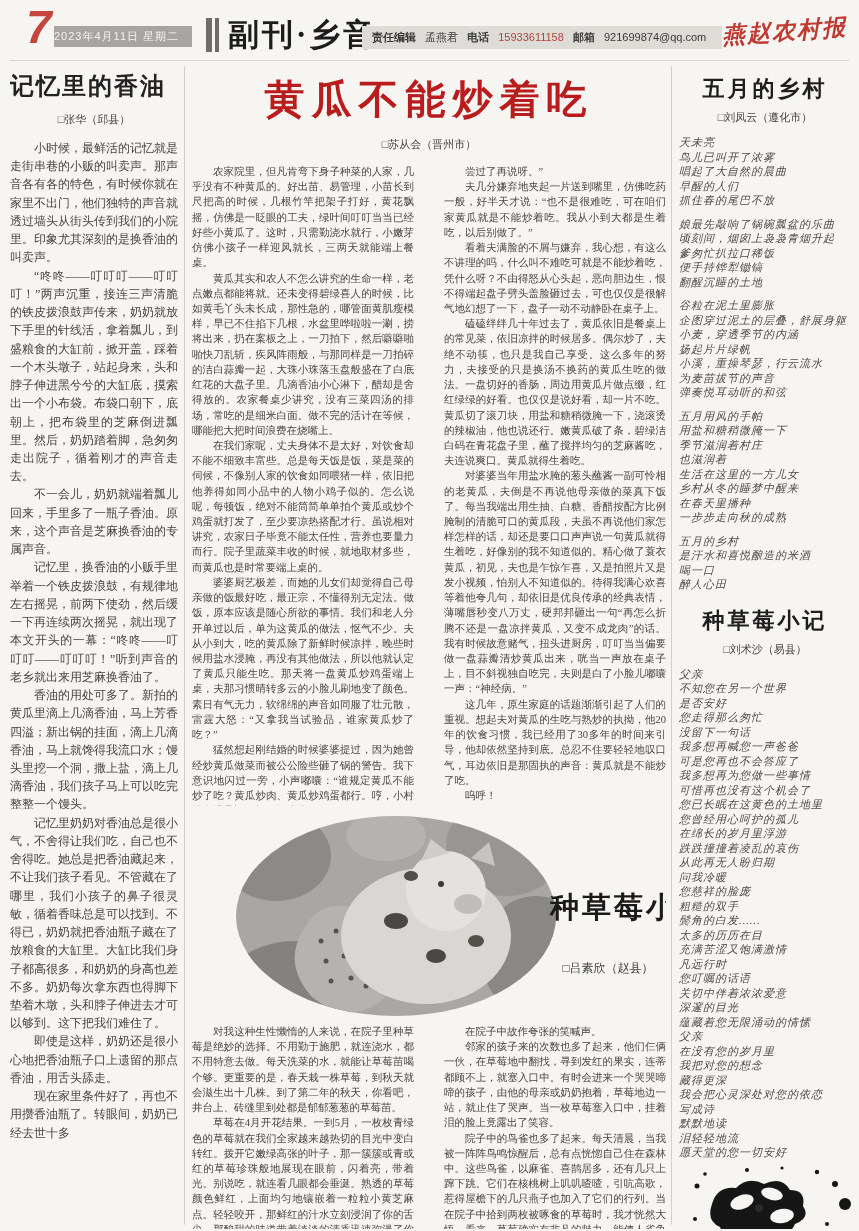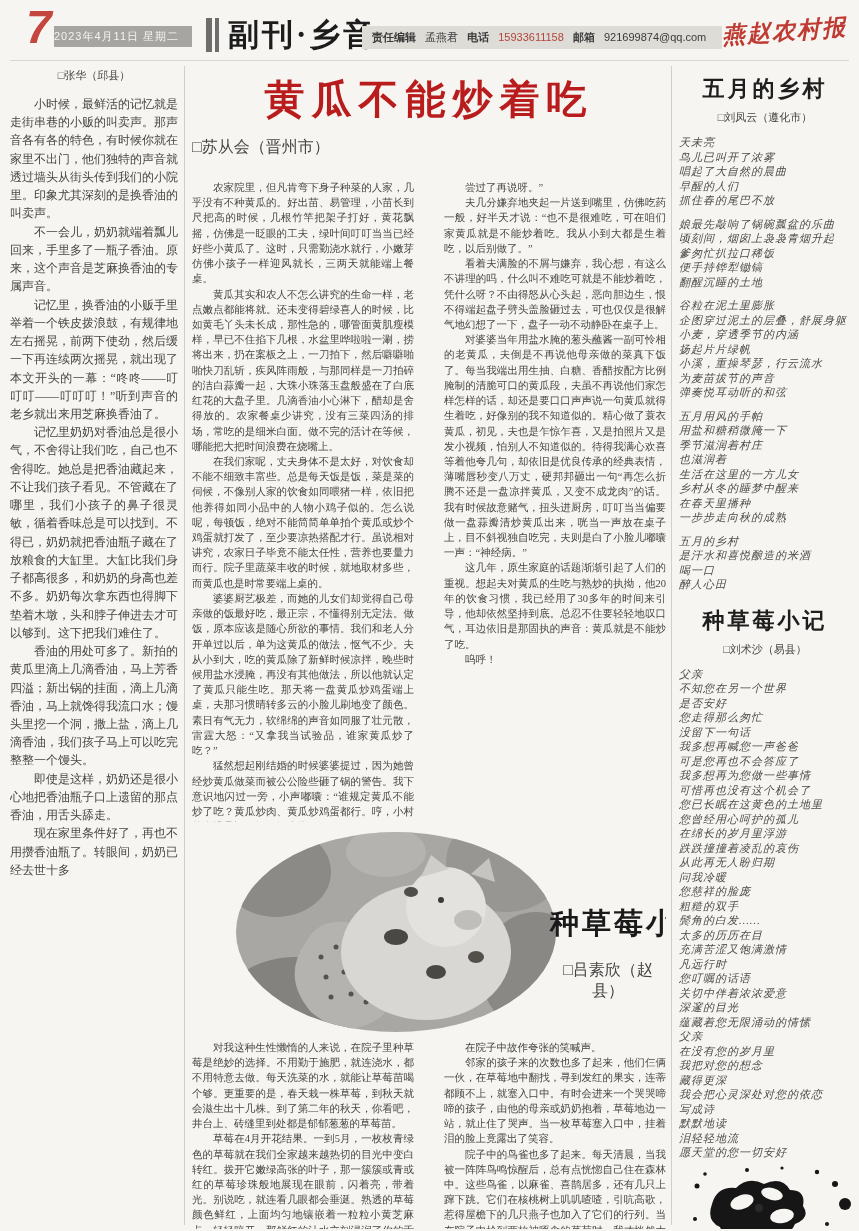--- a/index.html
+++ b/index.html
@@ -40,34 +40,34 @@
   .vrule { position:absolute; top:66px; bottom:6px; width:1px; background:#d2cfc9; }
   .vr1 { left:184px; } .vr2 { left:671px; }
   
   .col-left { position:absolute; left:10px; top:68px; width:168px; bottom:2px; overflow:hidden; }
   .art-title-sm { font-size:24px; font-weight:bold; letter-spacing:2px; color:#222; margin:2px 0 10px; text-align:left; }
   .byline { font-size:11px; color:#454545; margin:0 0 12px; text-align:center; }
   .body-text p { margin:0; text-indent:2em; font-size:12px; line-height:1.52; text-align:justify; color:#464543; }
   
   .col-center { position:absolute; left:192px; top:68px; width:474px; bottom:2px; overflow:hidden; }
   .main-title { text-align:center; font-size:40px; font-weight:bold; letter-spacing:7px; color:#b91c1c; margin:4px 0 10px; }
-  .main-byline { font-size:16px; color:#454545; margin:0 0 22px; }
+  .main-byline { text-align:center; font-size:11px; color:#454545; margin:0 0 12px; }
   .two-col { display:flex; gap:30px; }
   .two-col .col { width:230px; overflow:hidden; }
   .cuke-cols .col { height:642px; }
   .two-col .col p { margin:0; text-indent:2em; font-size:10.5px; line-height:1.45; text-align:justify; color:#47
 
 4644; }
   .two-col .col p { color:#474644; }
   
   .sb-block { position:relative; height:212px; margin-top:6px; }
   .photo-wrap { position:absolute; left:44px; top:4px; width:320px; height:200px; }
   .sb-head { position:absolute; left:358px; top:76px; width:116px; text-align:center; }
   .sb-title { font-size:29px; font-weight:bold; letter-spacing:3px; color:#1a1a1a; white-space:nowrap; }
-  .sb-byline { font-size:16px; color:#454545; margin-top:16px; }
+  .sb-byline { font-size:12px; color:#454545; margin-top:32px; }
   .sb-cols .col { height:218px; }
   
   .col-right { position:absolute; left:679px; top:68px; width:172px; bottom:2px; overflow:hidden; }
   .poem-title { text-align:center; font-size:22px; font-weight:bold; letter-spacing:3px; color:#1e1e1e; margin:6px 0 6px; }
   .poem-byline { text-align:center; font-size:11px; color:#454545; margin:0 0 10px; }
   .poem { }
   .poem p.poem-line { margin:0; font-size:11px; line-height:14.5px; font-style:italic; color:#4c4b49; letter-spacing:1px; }
   .poem p.poem-line:empty { height:9px; }
   .poem2 { margin-top:14px; }
   .ink-art { margin-top:4px; margin-left:8px; }
@@ -91,47 +91,50 @@
       <span class="seg">921699874@qq.com</span>
     </div>
     <div class="masthead">燕赵农村报</div>
   </div>
   <div class="header-rule"></div>
 
   <div class="vrule vr1"></div>
   <div class="vrule vr2"></div>
 
   <div class="col-left">
+    <div class="art-title-sm">记忆里的香油</div>
     <div class="byline">□张华（邱县）</div>
     <div class="body-text">
         <p>小时候，最鲜活的记忆就是走街串巷的小贩的叫卖声。那声音各有各的特色，有时候你就在家里不出门，他们独特的声音就透过墙头从街头传到我们的小院里。印象尤其深刻的是换香油的叫卖声。</p>
+        <p>“咚咚——叮叮叮——叮叮叮！”两声沉重，接连三声清脆的铁皮拨浪鼓声传来，奶奶就放下手里的针线活，拿着瓢儿，到盛粮食的大缸前，掀开盖，踩着一个木头墩子，站起身来，头和脖子伸进黑兮兮的大缸底，摸索出一个小布袋。布袋口朝下，底朝上，把布袋里的芝麻倒进瓢里。然后，奶奶踏着脚，急匆匆走出院子，循着刚才的声音走去。</p>
         <p>不一会儿，奶奶就端着瓢儿回来，手里多了一瓶子香油。原来，这个声音是芝麻换香油的专属声音。</p>
         <p>记忆里，换香油的小贩手里举着一个铁皮拨浪鼓，有规律地左右摇晃，前两下使劲，然后缓一下再连续两次摇晃，就出现了本文开头的一幕：“咚咚——叮叮叮——叮叮叮！”听到声音的老乡就出来用芝麻换香油了。</p>
+        <p>香油的用处可多了。新拍的黄瓜里滴上几滴香油，马上芳香四溢；新出锅的挂面，滴上几滴香油，马上就馋得我流口水；馒头里挖一个洞，撒上盐，滴上几滴香油，我们孩子马上可以吃完整整一个馒头。</p>
         <p>记忆里奶奶对香油总是很小气，不舍得让我们吃，自己也不舍得吃。她总是把香油藏起来，不让我们孩子看见。不管藏在了哪里，我们小孩子的鼻子很灵敏，循着香味总是可以找到。不得已，奶奶就把香油瓶子藏在了放粮食的大缸里。大缸比我们身子都高很多，和奶奶的身高也差不多。奶奶每次拿东西也得脚下垫着木墩，头和脖子伸进去才可以够到。这下把我们难住了。</p>
-        <p>香油的用处可多了。新拍的黄瓜里滴上几滴香油，马上芳香四溢；新出锅的挂面，滴上几滴香油，马上就馋得我流口水；馒头里挖一个洞，撒上盐，滴上几滴香油，我们孩子马上可以吃完整整一个馒头。</p>
         <p>即使是这样，奶奶还是很小心地把香油瓶子口上遗留的那点香油，用舌头舔走。</p>
         <p>现在家里条件好了，再也不用攒香油瓶了。转眼间，奶奶已经去世十多</p>
       </div>
   </div>
 
   <div class="col-center">
     <div class="main-title">黄瓜不能炒着吃</div>
     <div class="main-byline">□苏从会（晋州市）</div>
     <div class="two-col cuke-cols">
       <div class="col">
           <p>农家院里，但凡肯弯下身子种菜的人家，几乎没有不种黄瓜的。好出苗、易管理，小苗长到尺把高的时候，几根竹竿把架子打好，黄花飘摇，仿佛是一眨眼的工夫，绿叶间叮叮当当已经好些小黄瓜了。这时，只需勤浇水就行，小嫩芽仿佛小孩子一样迎风就长，三两天就能端上餐桌。</p>
           <p>黄瓜其实和农人不怎么讲究的生命一样，老点嫩点都能将就。还未变得碧绿喜人的时候，比如黄毛丫头未长成，那性急的，哪管面黄肌瘦模样，早已不住掐下几根，水盆里哗啦啦一涮，捞将出来，扔在案板之上，一刀拍下，然后噼噼啪啪快刀乱斩，疾风阵雨般，与那同样是一刀拍碎的洁白蒜瓣一起，大珠小珠落玉盘般盛在了白底红花的大盘子里。几滴香油小心淋下，醋却是舍得放的。农家餐桌少讲究，没有三菜四汤的排场，常吃的是细米白面。做不完的活计在等候，哪能把大把时间浪费在烧嘴上。</p>
           <p>在我们家呢，丈夫身体不是太好，对饮食却不能不细致丰富些。总是每天饭是饭，菜是菜的伺候，不像别人家的饮食如同喂猪一样，依旧把他养得如同小品中的人物小鸡子似的。怎么说呢，每顿饭，绝对不能简简单单拍个黄瓜或炒个鸡蛋就打发了，至少要凉热搭配才行。虽说相对讲究，农家日子毕竟不能太任性，营养也要量力而行。院子里蔬菜丰收的时候，就地取材多些，而黄瓜也是时常要端上桌的。</p>
           <p>婆婆厨艺极差，而她的儿女们却觉得自己母亲做的饭最好吃，最正宗，不懂得别无定法。做饭，原本应该是随心所欲的事情。我们和老人分开单过以后，单为这黄瓜的做法，怄气不少。夫从小到大，吃的黄瓜除了新鲜时候凉拌，晚些时候用盐水浸腌，再没有其他做法，所以他就认定了黄瓜只能生吃。那天将一盘黄瓜炒鸡蛋端上桌，夫那习惯晴转多云的小脸儿刷地变了颜色。素日有气无力，软绵绵的声音如同服了壮元散，雷霆大怒：“又拿我当试验品，谁家黄瓜炒了吃？”</p>
           <p>猛然想起刚结婚的时候婆婆提过，因为她曾经炒黄瓜做菜而被公公险些砸了锅的警告。我下意识地闪过一旁，小声嘟囔：“谁规定黄瓜不能炒了吃？黄瓜炒肉、黄瓜炒鸡蛋都行。哼，小村的人没见识，好不好吃你</p>
         </div>
       <div class="col">
           <p>尝过了再说呀。”</p>
           <p>夫几分嫌弃地夹起一片送到嘴里，仿佛吃药一般，好半天才说：“也不是很难吃，可在咱们家黄瓜就是不能炒着吃。我从小到大都是生着吃，以后别做了。”</p>
           <p>看着夫满脸的不屑与嫌弃，我心想，有这么不讲理的吗，什么叫不难吃可就是不能炒着吃，凭什么呀？不由得怒从心头起，恶向胆边生，恨不得端起盘子劈头盖脸砸过去，可也仅仅是很解气地幻想了一下，盘子一动不动静卧在桌子上。</p>
+          <p>磕磕绊绊几十年过去了，黄瓜依旧是餐桌上的常见菜，依旧凉拌的时候居多。偶尔炒了，夫绝不动筷，也只是我自己享受。这么多年的努力，夫接受的只是换汤不换药的黄瓜生吃的做法。一盘切好的香肠，周边用黄瓜片做点缀，红红绿绿的好看。也仅仅是说好看，却一片不吃。黄瓜切了滚刀块，用盐和糖稍微腌一下，浇滚烫的辣椒油，他也说还行。嫩黄瓜破了条，碧绿洁白码在青花盘子里，蘸了搅拌均匀的芝麻酱吃，夫连说爽口。黄瓜就得生着吃。</p>
           <p>对婆婆当年用盐水腌的葱头蘸酱一副可怜相的老黄瓜，夫倒是不再说他母亲做的菜真下饭了。每当我端出用生抽、白糖、香醋按配方比例腌制的清脆可口的黄瓜段，夫虽不再说他们家怎样怎样的话，却还是要口口声声说一句黄瓜就得生着吃，好像别的我不知道似的。精心做了蓑衣黄瓜，初见，夫也是乍惊乍喜，又是拍照片又是发小视频，怕别人不知道似的。待得我满心欢喜等着他夸几句，却依旧是优良传承的经典表情，薄嘴唇秒变八万丈，硬邦邦砸出一句“再怎么折腾不还是一盘凉拌黄瓜，又变不成龙肉”的话。我有时候故意赌气，扭头进厨房，叮叮当当偏要做一盘蒜瓣清炒黄瓜出来，咣当一声放在桌子上，目不斜视独自吃完，夫则是白了小脸儿嘟囔一声：“神经病。”</p>
           <p>这几年，原生家庭的话题渐渐引起了人们的重视。想起夫对黄瓜的生吃与熟炒的执拗，他20年的饮食习惯，我已经用了30多年的时间来引导，他却依然坚持到底。总忍不住要轻轻地叹口气，耳边依旧是那固执的声音：黄瓜就是不能炒了吃。</p>
           <p>呜呼！</p>
         </div>
     </div>
 
     <div class="sb-block">
       <div class="photo-wrap">
         <svg width="320" height="200" viewBox="0 0 320 200">
           <defs>

